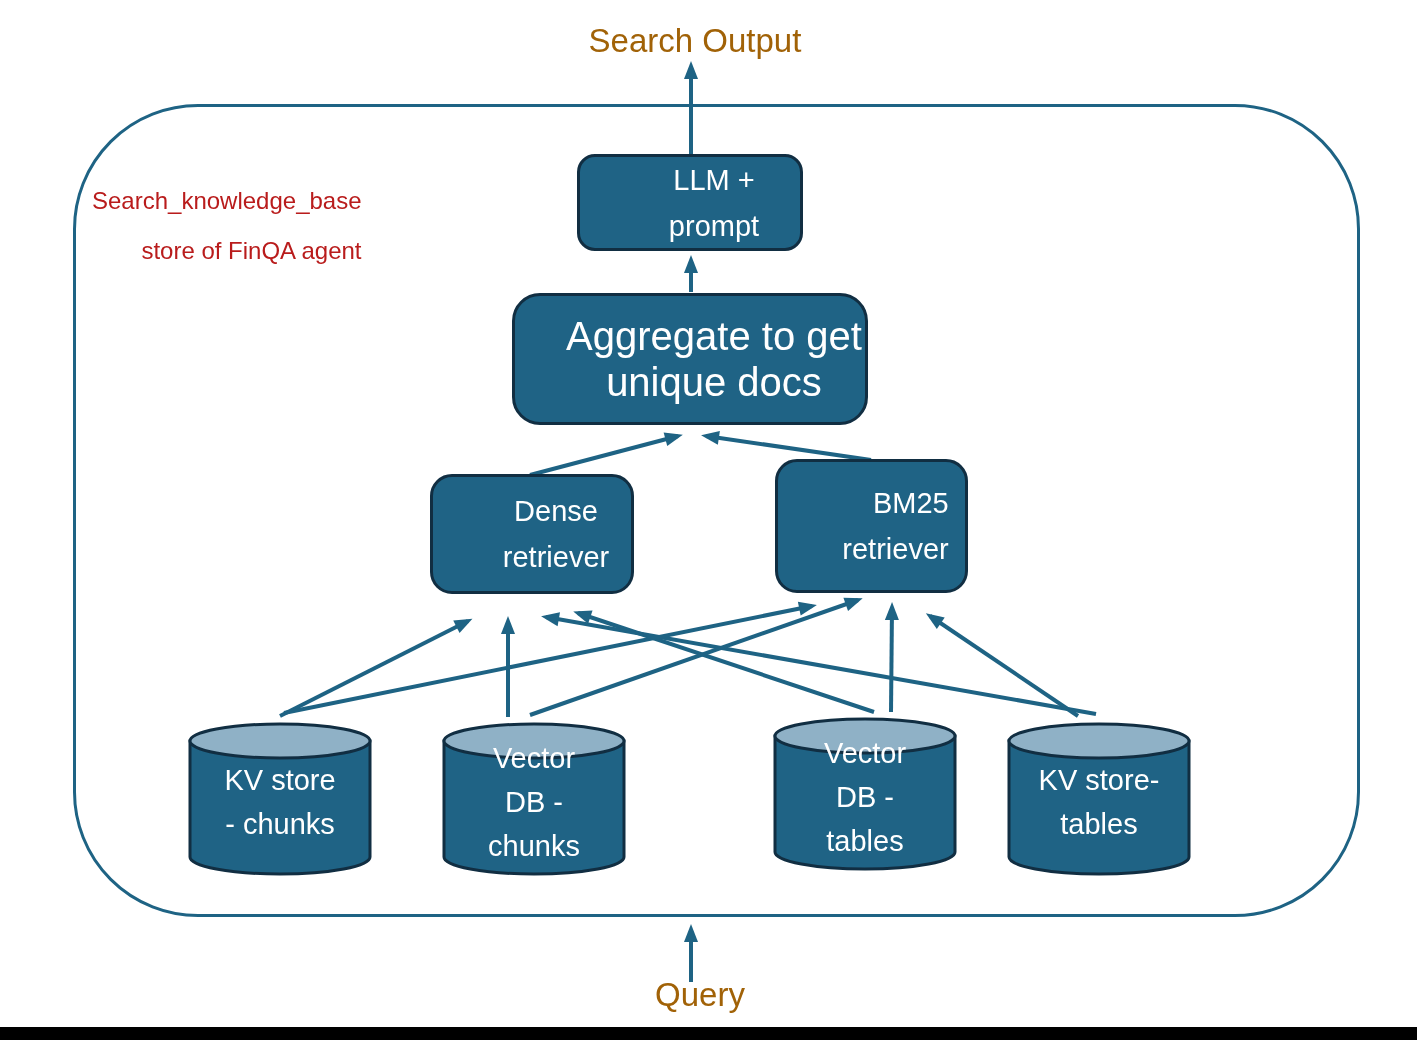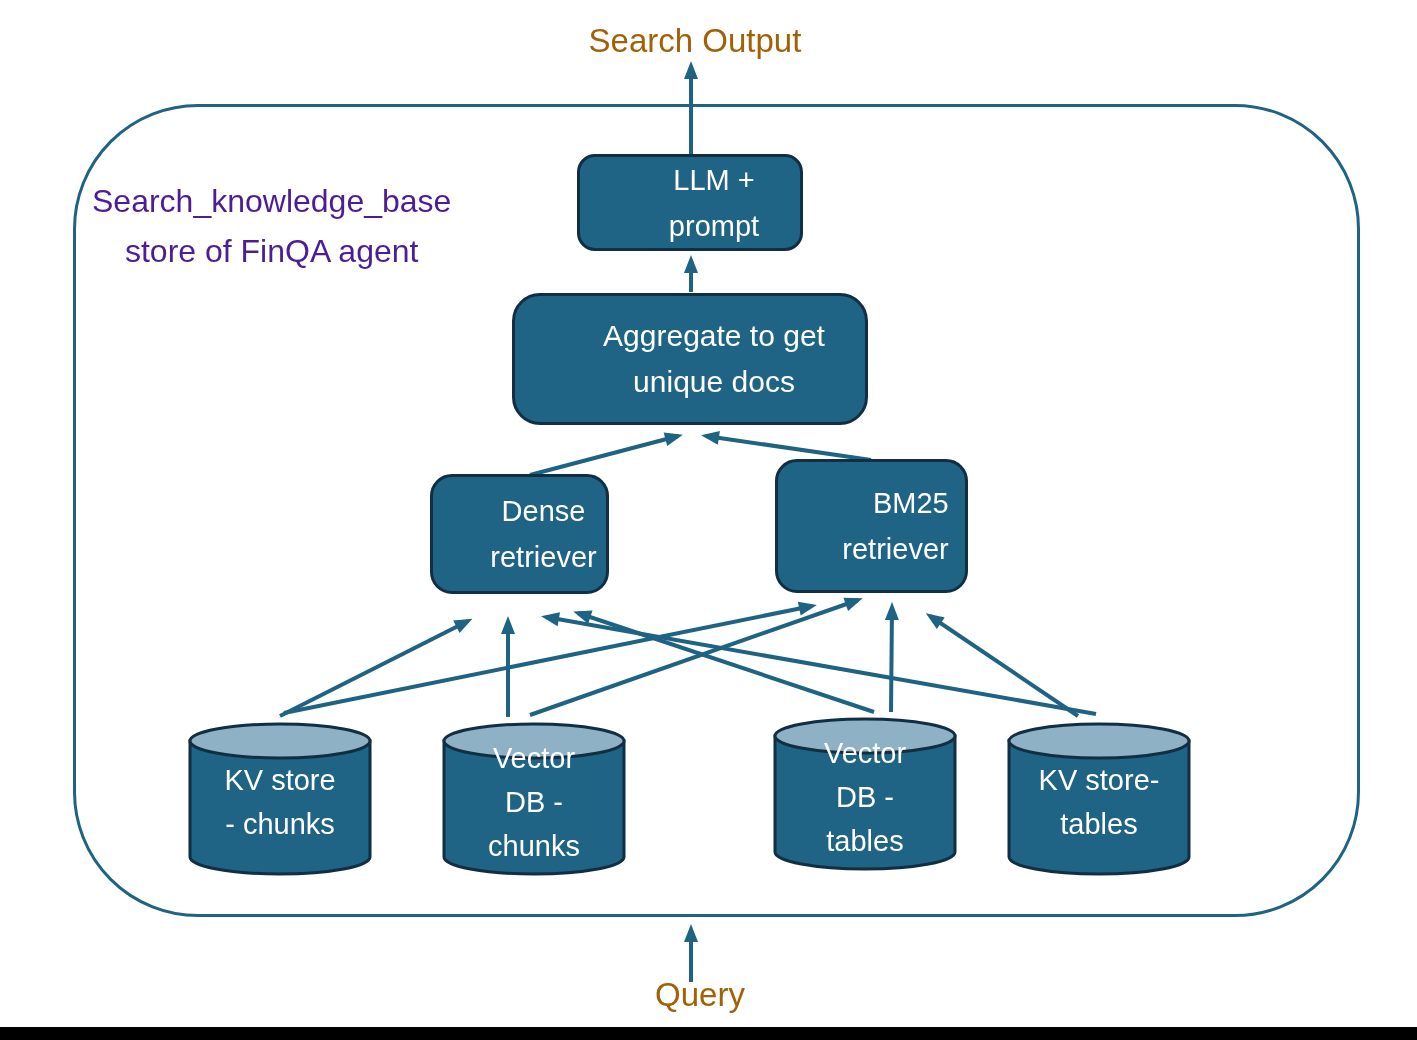--- a/index.html
+++ b/index.html
@@ -50,22 +50,22 @@
     display: flex;
     align-items: center;
     justify-content: center;
     text-align: center;
     white-space: pre-line;
     font-size: 29px;
     line-height: 46px;
     padding-left: 48px;
   }
   .node-llm       { left: 577px; top: 154px; width: 226px; height:  97px; border-radius: 18px; }
-  .node-aggregate { left: 512px; top: 293px; width: 356px; height: 132px; border-radius: 28px; font-size: 30px; }
-  .node-dense     { left: 430px; top: 474px; width: 179px; height: 120px; border-radius: 22px; }
+  .node-aggregate { left: 512px; top: 293px; width: 356px; height: 132px; border-radius: 28px; font-size: 40px; }
+  .node-dense     { left: 430px; top: 474px; width: 204px; height: 120px; border-radius: 22px; }
   .node-bm25      { left: 775px; top: 459px; width: 193px; height: 134px; border-radius: 22px; text-align: right; }
   
   .cylinder {
     position: absolute;
     width: 186px;
     height: 156px;
   }
   .cylinder svg { position: absolute; left: 0; top: 0; }
   .cyl-body { fill: #1f6385; stroke: #112e42; stroke-width: 3; }
   .cyl-top  { fill: #8fb1c6; stroke: #112e42; stroke-width: 3; }
@@ -94,24 +94,24 @@
     color: #a16207;
     font-size: 33px;
     text-align: center;
   }
   .search-output-label { left: 500px; top: 22px;  width: 390px; }
   .query-label         { left: 550px; top: 976px; width: 300px; }
   .boundary-label {
     position: absolute;
     left: 92px;
     top: 176px;
-    color: #4c1d95;
-    font-size: 32px;
+    color: #b91c1c;
+    font-size: 24px;
     line-height: 50px;
-    text-align: center;
+    text-align: right;
   }
   .bottom-bar {
     position: absolute;
     left: 0;
     bottom: 0;
     width: 100%;
     height: 13px;
     background: #000000;
   }
 </style>

